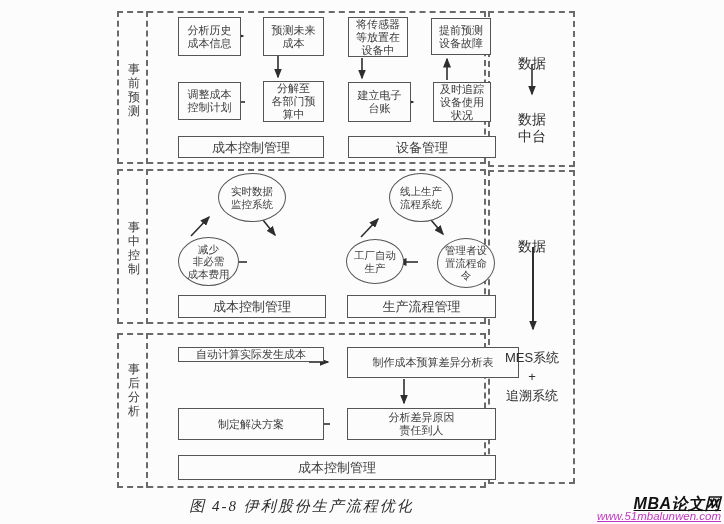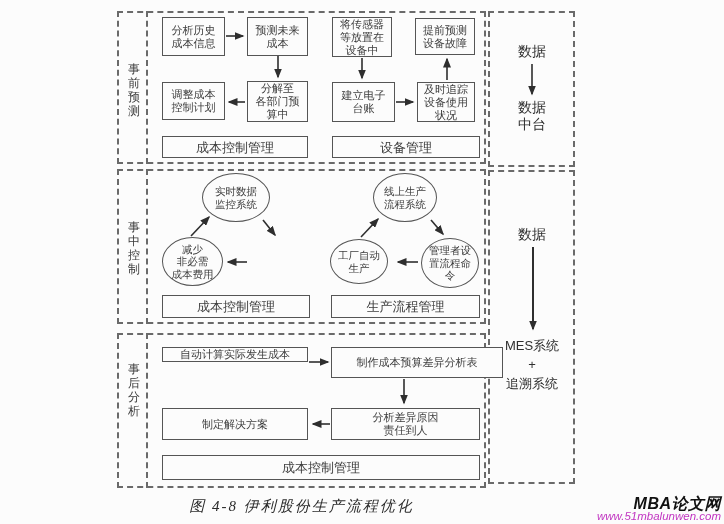--- a/index.html
+++ b/index.html
@@ -10,35 +10,35 @@
   .layer{position:absolute;left:0;top:0;width:724px;height:524px;pointer-events:none;}
   .sect{position:absolute;border:2px dashed #6a6a6a;box-sizing:border-box;background:transparent;}
   .sep{position:absolute;width:0;border-left:2px dashed #6a6a6a;}
   .vlabel{
     position:absolute;width:16px;text-align:center;font-size:12px;line-height:14px;
     white-space:pre-line;color:#3a3a3a;letter-spacing:0;
   }
   .box,.bar,.ellipse{
     position:absolute;box-sizing:border-box;border:1.5px solid #555;background:#fcfcfc;
     display:flex;align-items:center;justify-content:center;text-align:center;
-    font-size:11px;line-height:13px;white-space:pre-line;color:#3c3c3c;z-index:2;
+    font-size:11px;line-height:13px;white-space:pre-line;color:#3c3c3c;z-index:2;margin-left:16px;
   }
   .bar{font-size:13px;}
   .ellipse{border-radius:50%;font-size:10.5px;line-height:12.5px;}
   .rp-text{
     position:absolute;left:488px;width:88px;text-align:center;font-size:14px;line-height:17px;
-    white-space:pre-line;color:#2f2f2f;z-index:2;
+    white-space:pre-line;color:#2f2f2f;z-index:2;margin-top:12px;
   }
   .rp-text.small{font-size:13px;line-height:19px;}
   .caption{
     position:absolute;left:117px;top:497px;width:369px;text-align:center;
     font-family:"Liberation Serif","DejaVu Serif",serif;font-style:italic;
     font-size:15px;letter-spacing:2px;color:#2b2b2b;
   }
-  .wm{position:absolute;right:3px;text-align:center;font-style:italic;}
+  .wm{position:absolute;right:3px;text-align:center;font-style:italic;text-decoration:underline;}
   .wm-title{top:494px;font-weight:bold;font-size:16px;color:#111;letter-spacing:0.5px;}
   .wm-url{top:510px;font-size:11.5px;color:#c135c1;}
 </style>
 </head>
 <body>
 
 <div class="canvas">
 
   <div class="sect" style="left:117px;top:11px;width:369px;height:153px"></div>
   <div class="sect" style="left:117px;top:169px;width:369px;height:155px"></div>

